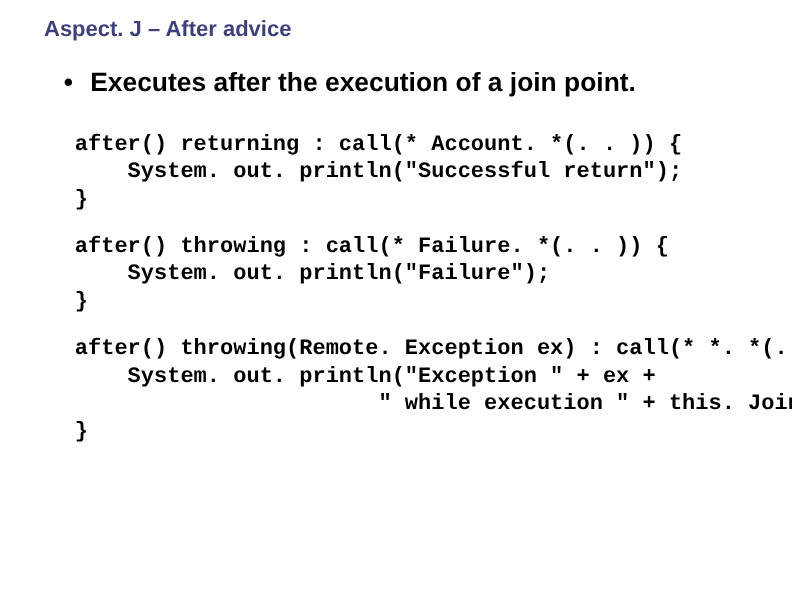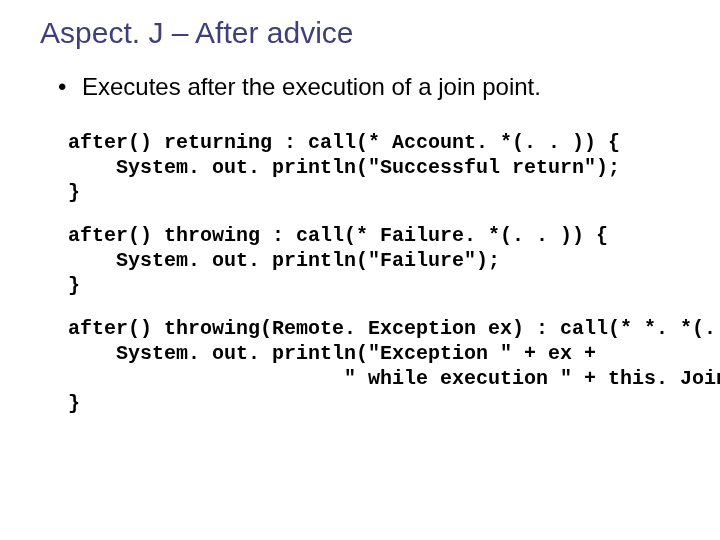--- a/index.html
+++ b/index.html
@@ -11,36 +11,37 @@
     font-family: Arial, Helvetica, sans-serif;
     color: #000000;
   }
   .slide {
     box-sizing: border-box;
     width: 720px;
     height: 540px;
     padding: 16px 32px 20px 40px;
   }
   .title {
-    font-size: 30px;
+    font-size: 20px;
     color: #3f3f7a;
     margin: 0 0 22px 0;
-    font-weight: normal;
+    font-weight: bold;
   }
   ul.bullets {
     list-style: none;
     margin: 0 0 28px 0;
     padding: 0 0 0 18px;
     font-size: 24px;
     line-height: 1.25;
   }
   ul.bullets li {
     position: relative;
     padding-left: 24px;
     margin-bottom: 6px;
+    font-weight: bold;
   }
   ul.bullets li::before {
     content: "•";
     position: absolute;
     left: 0;
     top: 0;
     font-size: 24px;
     line-height: 1.25;
   }
   .code {

